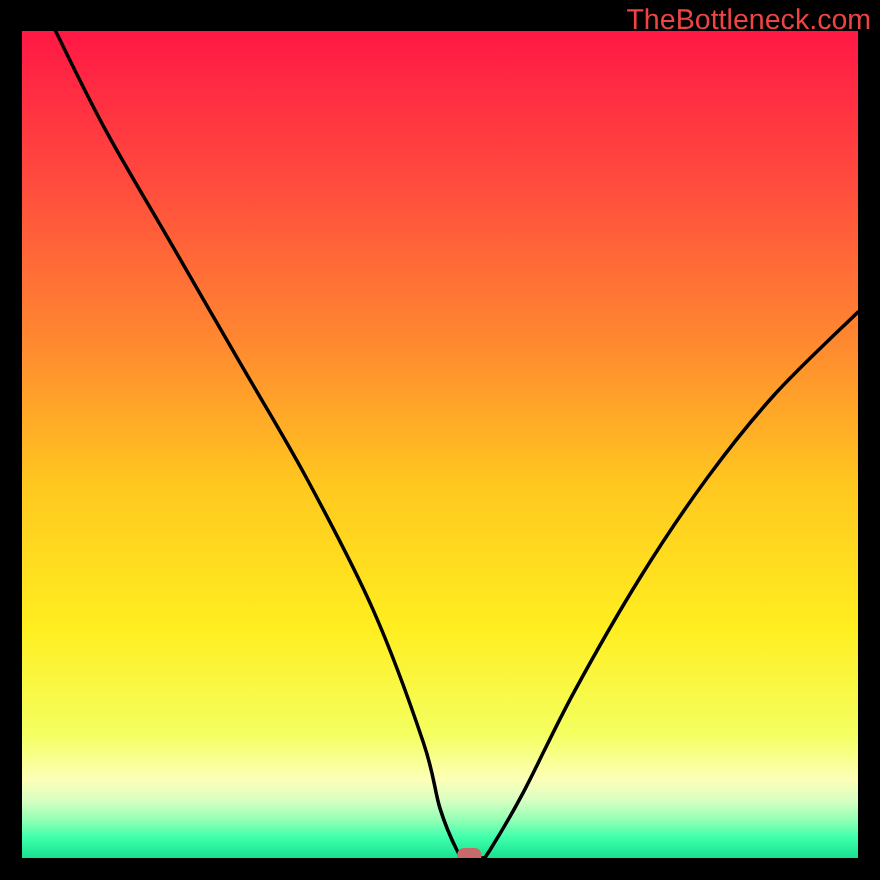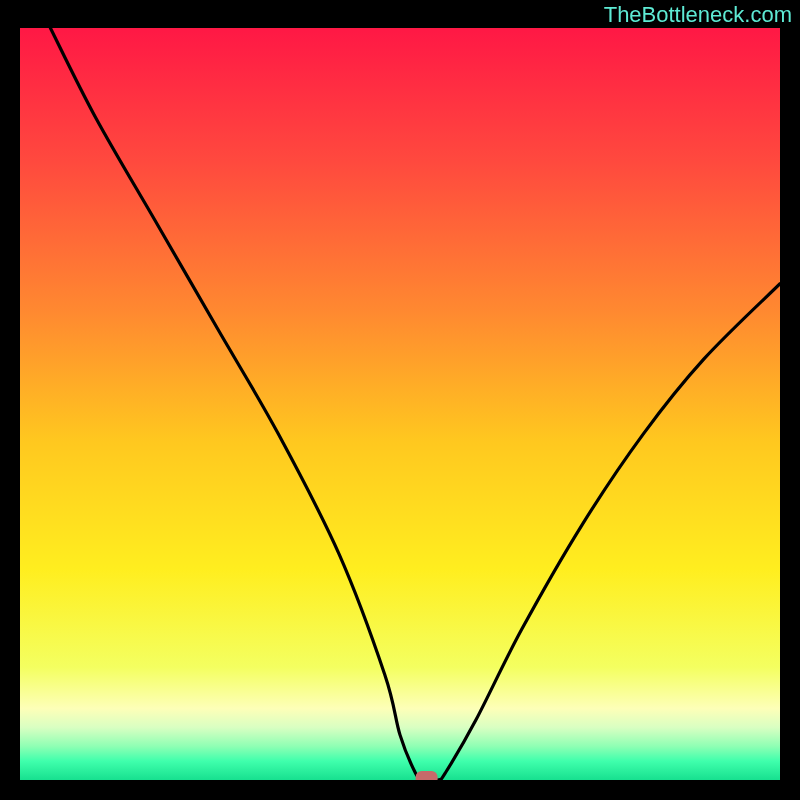--- a/index.html
+++ b/index.html
@@ -14,22 +14,22 @@
   .container {
     position: relative;
     width: 800px;
     height: 800px;
     background: #000;
   }
   .watermark {
     position: absolute;
     top: 2px;
     right: 8px;
-    color: #5eead4;
-    font-size: 22px;
+    color: #ef4444;
+    font-size: 26px;
     font-weight: 500;
     z-index: 10;
   }
   .plot-area {
     position: absolute;
     left: 20px;
     top: 28px;
     width: 760px;
     height: 752px;
     overflow: hidden;

